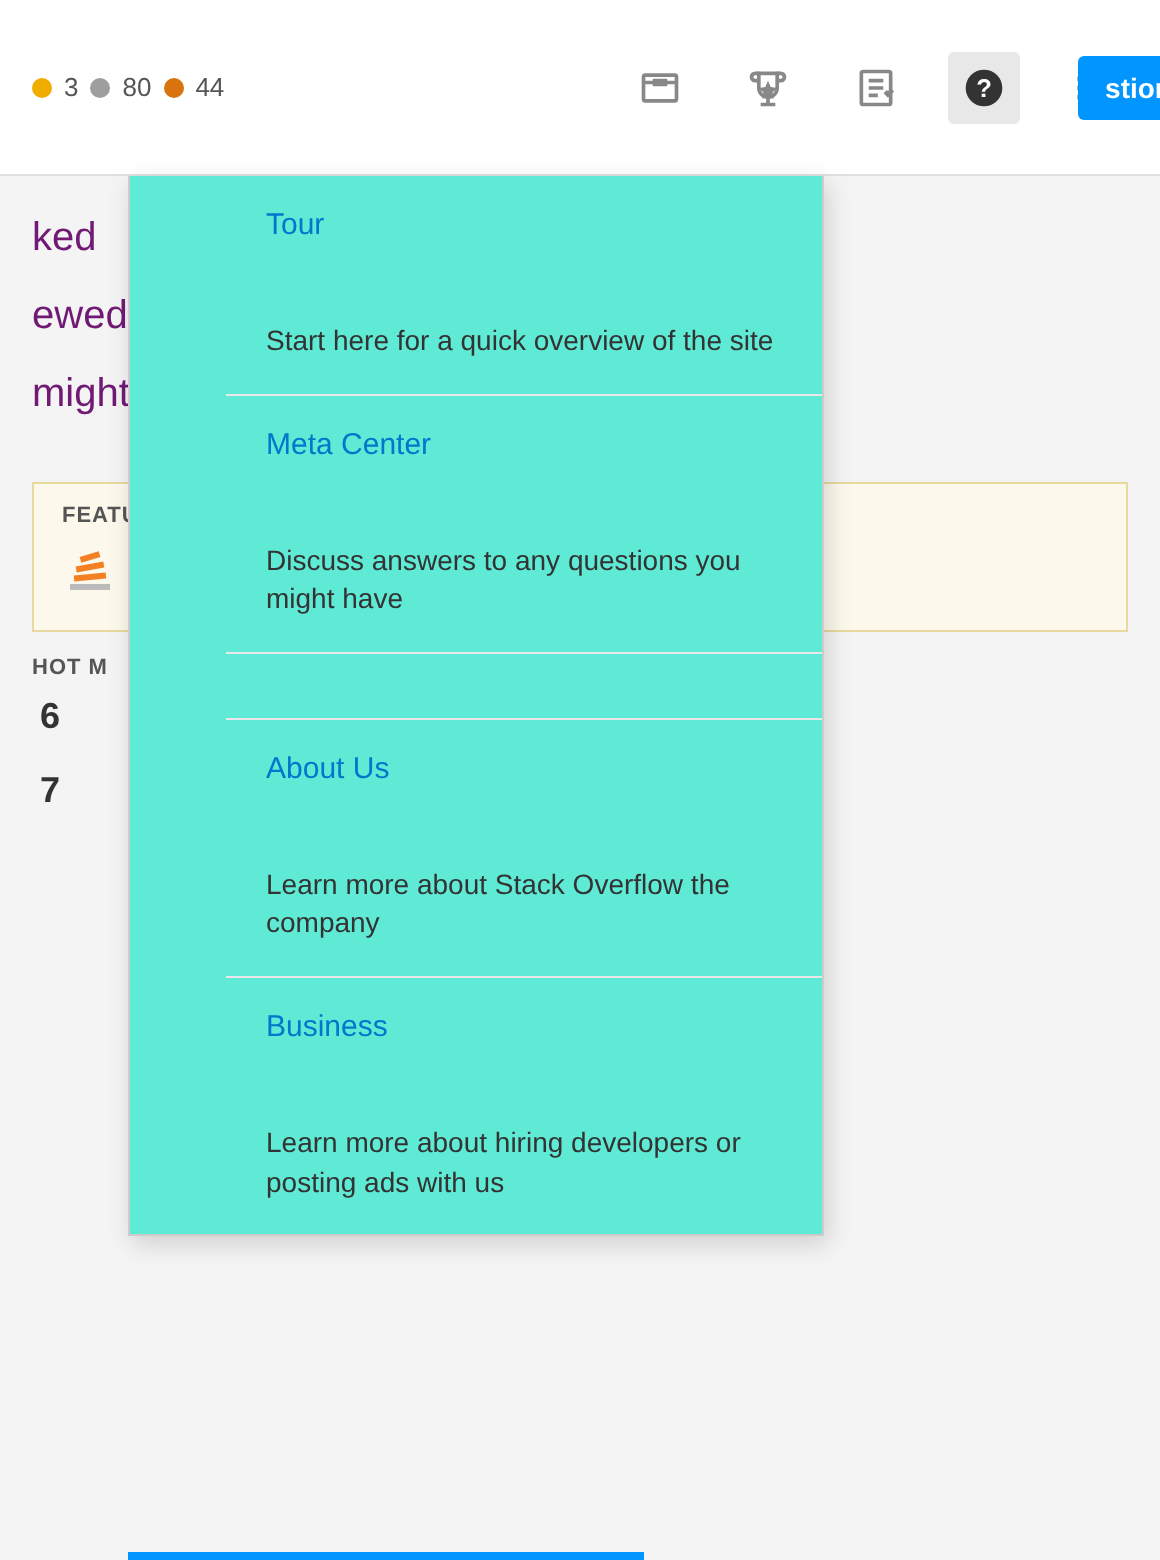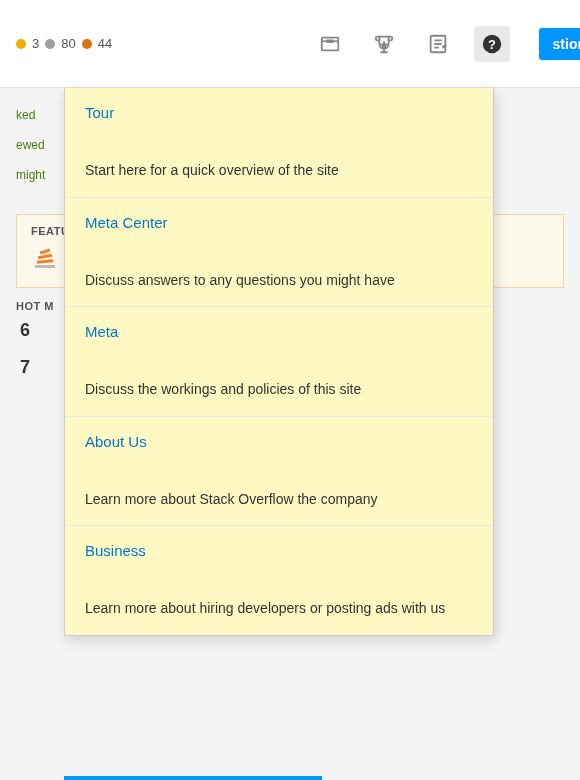--- a/index.html
+++ b/index.html
@@ -99,22 +99,22 @@
       right: 0;
       bottom: 0;
       background: #f4f4f4;
     }
 
     .bg-items {
       padding: 20px 16px;
     }
 
     .bg-text {
-      color: #4d7c0f;
-      font-size: 12px;
+      color: #701a75;
+      font-size: 20px;
       margin-bottom: 16px;
     }
 
     .featured-section {
       background: #fdf8ec;
       border: 1px solid #e8d9a0;
       padding: 10px 14px;
       margin-bottom: 12px;
     }
 
@@ -145,26 +145,27 @@
       color: #333;
       margin-bottom: 16px;
       padding-left: 4px;
     }
 
     
     .dropdown {
       position: absolute;
       top: 88px;
       left: 64px;
-      width: 430px;
-      background: #fef9c3;
+      width: 348px;
+      background: #5eead4;
       border: 1px solid #ccc;
       border-top: none;
       box-shadow: 2px 4px 12px rgba(0,0,0,0.15);
       z-index: 100;
+      padding-left: 48px;
     }
 
     .dropdown-item {
       padding: 16px 20px 16px 20px;
       border-bottom: 1px solid #e8e8e8;
       cursor: pointer;
     }
 
     .dropdown-item:last-child {
       border-bottom: none;
@@ -298,22 +299,20 @@
     <div class="dropdown-item-title">Tour</div>
     <div class="dropdown-item-desc">Start here for a quick overview of the site</div>
   </div>
 
   <div class="dropdown-item">
     <div class="dropdown-item-title">Meta Center</div>
     <div class="dropdown-item-desc">Discuss answers to any questions you might have</div>
   </div>
 
   <div class="dropdown-item">
-    <div class="dropdown-item-title">Meta</div>
-    <div class="dropdown-item-desc">Discuss the workings and policies of this site</div>
   </div>
 
   <div class="dropdown-item">
     <div class="dropdown-item-title">About Us</div>
     <div class="dropdown-item-desc">Learn more about Stack Overflow the company</div>
   </div>
 
   <div class="dropdown-item">
     <div class="dropdown-item-title">Business</div>
     <div class="dropdown-item-desc">Learn more about hiring developers or posting ads with us</div>

